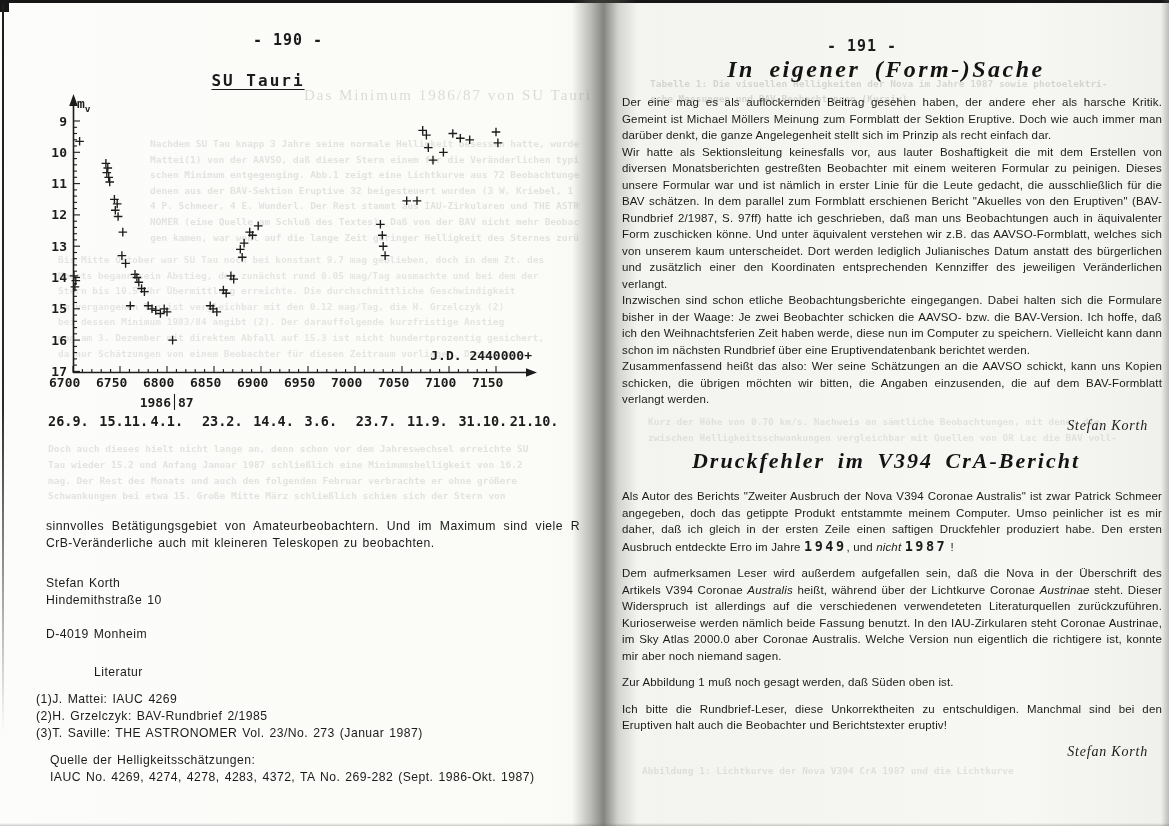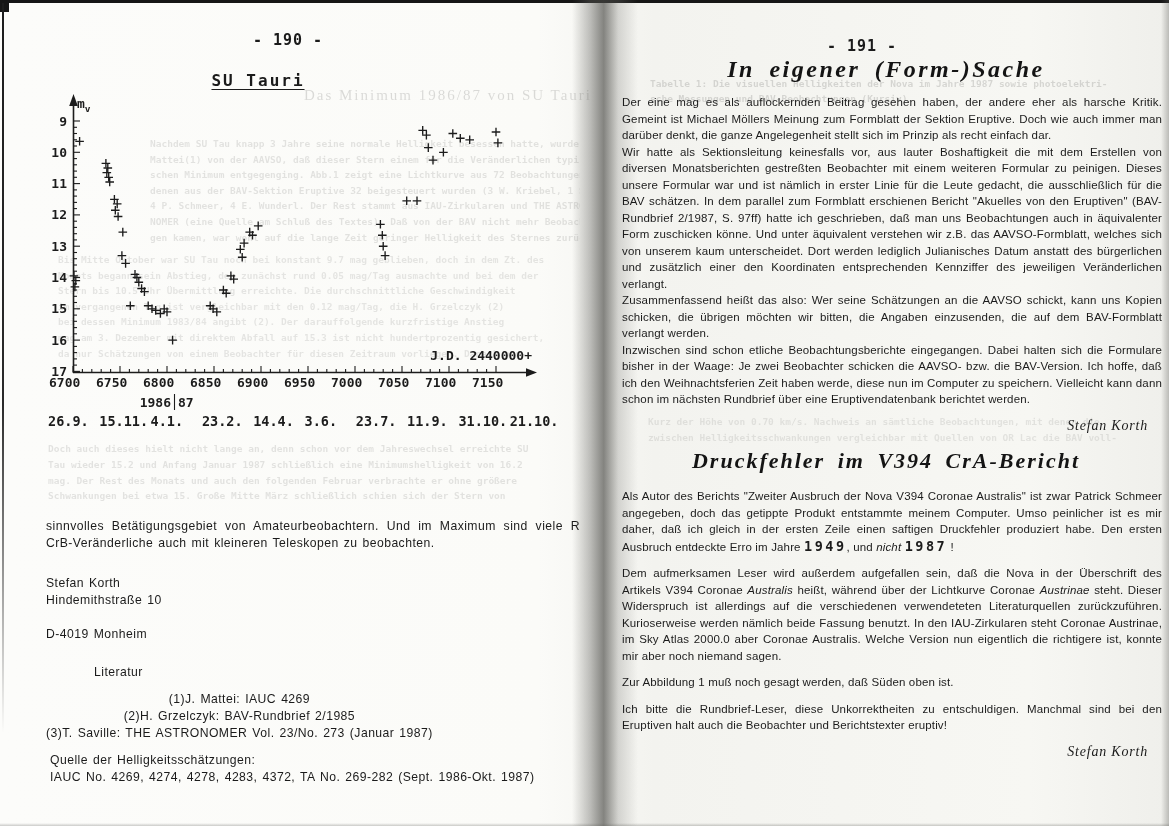--- a/index.html
+++ b/index.html
@@ -35,21 +35,21 @@
   .fl{fill:#1c1c1c;}
   .pt{stroke:#1c1c1c;stroke-width:1.35;fill:none;}
   .lbl{font-family:"DejaVu Sans Mono",monospace;font-weight:bold;font-size:13px;fill:#1c1c1c;}
   .lbl2{font-family:"DejaVu Sans Mono",monospace;font-weight:bold;font-size:13.5px;fill:#1c1c1c;}
 
   .ltext{font-size:12.2px;line-height:17px;letter-spacing:.45px;word-spacing:1.2px;color:#1b1b1b;}
   .outro{position:absolute;left:46px;top:518px;width:534px;text-align:justify;}
   .addr{position:absolute;left:46px;top:575px;}
   .addr2{position:absolute;left:46px;top:626px;}
   .lit-head{position:absolute;left:46px;top:664px;margin-left:48px;}
-  .refs{position:absolute;left:46px;top:691px;text-align:center;}
+  .refs{position:absolute;left:36px;top:691px;}
   .src{position:absolute;left:50px;top:752px;}
 
   
   .title{position:absolute;font-family:"Liberation Serif",serif;color:#141414;
     text-align:center;font-weight:600;margin:0;font-style:italic;}
   .t1{left:640px;top:56px;width:492px;font-size:24px;letter-spacing:2.5px;word-spacing:6px;}
   .t2{left:640px;top:448px;width:492px;font-size:22px;letter-spacing:2px;word-spacing:5px;}
   .art{position:absolute;left:622px;width:540px;}
   .art1{top:94px;}
   .art2{top:488px;}
@@ -92,20 +92,21 @@
 mag am 3. Dezember mit direktem Abfall auf 15.3 ist nicht hundertprozentig gesichert,
 da nur Schätzungen von einem Beobachter für diesen Zeitraum vorliegen. Danach pen-</div>
       <div class="ghost" style="left: 48px; top: 441px; width: 520px; font-size: 9.5px; line-height: 15.8px; opacity: 0.12; letter-spacing: 0px;">Doch auch dieses hielt nicht lange an, denn schon vor dem Jahreswechsel erreichte SU
 Tau wieder 15.2 und Anfang Januar 1987 schließlich eine Minimumshelligkeit von 16.2
 mag. Der Rest des Monats und auch den folgenden Februar verbrachte er ohne größere
 Schwankungen bei etwa 15. Große Mitte März schließlich schien sich der Stern von</div>
       <div class="ghost" style="left: 650px; top: 77px; width: 505px; font-size: 9.5px; line-height: 14.5px; opacity: 0.16; letter-spacing: 0px;">Tabelle 1: Die visuellen Helligkeiten der Nova im Jahre 1987 sowie photoelektri-
 sche Messungen und BAV-Beobachtungen (Kursiv).</div>
       <div class="ghost" style="left: 648px; top: 414px; width: 500px; font-size: 9.5px; line-height: 15.5px; opacity: 0.1; letter-spacing: 0px;">Kurz der Höhe von 0.70 km/s. Nachweis an sämtliche Beobachtungen, mit denen die
 zwischen Helligkeitsschwankungen vergleichbar mit Quellen von OR Lac die BAV voll-</div>
+      <div class="ghost" style="left: 642px; top: 763px; width: 500px; font-size: 9.5px; line-height: 16px; opacity: 0.11; letter-spacing: 0px;">Abbildung 1: Lichtkurve der Nova V394 CrA 1987 und die Lichtkurve</div>
     </div>
   <div class="gutter"></div>
   <div class="edge-right"></div>
   <div class="edge-bottom"></div>
 
   <section>
     <div class="pagenum pn-left">- 190 -</div>
 
     <div class="chart-title">SU Tauri</div>
 
@@ -318,22 +319,22 @@
   </section>
 
   <section>
     <div class="pagenum pn-right">- 191 -</div>
 
     <h1 class="title t1">In eigener (Form-)Sache</h1>
 
     <div class="art art1">
       <p class="body-text">Der eine mag es als auflockernden Beitrag gesehen haben, der andere eher als harsche Kritik. Gemeint ist Michael Möllers Meinung zum Formblatt der Sektion Eruptive. Doch wie auch immer man darüber denkt, die ganze Angelegenheit stellt sich im Prinzip als recht einfach dar.</p>
       <p class="body-text">Wir hatte als Sektionsleitung keinesfalls vor, aus lauter Boshaftigkeit die mit dem Erstellen von diversen Monatsberichten gestreßten Beobachter mit einem weiteren Formular zu peinigen. Dieses unsere Formular war und ist nämlich in erster Linie für die Leute gedacht, die ausschließlich für die BAV schätzen. In dem parallel zum Formblatt erschienen Bericht "Akuelles von den Eruptiven" (BAV-Rundbrief 2/1987, S. 97ff) hatte ich geschrieben, daß man uns Beobachtungen auch in äquivalenter Form zuschicken könne. Und unter äquivalent verstehen wir z.B. das AAVSO-Formblatt, welches sich von unserem kaum unterscheidet. Dort werden lediglich Julianisches Datum anstatt des bürgerlichen und zusätzlich einer den Koordinaten entsprechenden Kennziffer des jeweiligen Veränderlichen verlangt.</p>
+      <p class="body-text">Inzwischen sind schon etliche Beobachtungsberichte eingegangen. Dabei halten sich die Formulare bisher in der Waage: Je zwei Beobachter schicken die AAVSO- bzw. die BAV-Version. Ich hoffe, daß ich den Weihnachtsferien Zeit haben werde, diese nun im Computer zu speichern. Vielleicht kann dann schon im nächsten Rundbrief über eine Eruptivendatenbank berichtet werden.</p>
       <p class="body-text">Zusammenfassend heißt das also: Wer seine Schätzungen an die AAVSO schickt, kann uns Kopien schicken, die übrigen möchten wir bitten, die Angaben einzusenden, die auf dem BAV-Formblatt verlangt werden.</p>
-      <p class="body-text">Inzwischen sind schon etliche Beobachtungsberichte eingegangen. Dabei halten sich die Formulare bisher in der Waage: Je zwei Beobachter schicken die AAVSO- bzw. die BAV-Version. Ich hoffe, daß ich den Weihnachtsferien Zeit haben werde, diese nun im Computer zu speichern. Vielleicht kann dann schon im nächsten Rundbrief über eine Eruptivendatenbank berichtet werden.</p>
       <div class="sig">Stefan Korth</div>
     </div>
 
     <h1 class="title t2">Druckfehler im V394 CrA-Bericht</h1>
 
     <div class="art art2">
       <p class="body-text"><span>Als Autor des Berichts "Zweiter Ausbruch der Nova V394 Coronae Australis" ist zwar Patrick Schmeer angegeben, doch das getippte Produkt entstammte meinem Computer. Umso peinlicher ist es mir daher, daß ich gleich in der ersten Zeile einen saftigen Druckfehler produziert habe. Den ersten Ausbruch entdeckte Erro im Jahre </span><span class="rs-yr">1949</span><span>, und </span><span class="rs-i">nicht</span><span> </span><span class="rs-yr">1987</span><span> !</span></p>
       <p class="body-text gap"><span>Dem aufmerksamen Leser wird außerdem aufgefallen sein, daß die Nova in der Überschrift des Artikels V394 Coronae </span><span class="rs-i">Australis</span><span> heißt, während über der Lichtkurve Coronae </span><span class="rs-i">Austrinae</span><span> steht. Dieser Widerspruch ist allerdings auf die verschiedenen verwendeteten Literaturquellen zurückzuführen. Kurioserweise werden nämlich beide Fassung benutzt. In den IAU-Zirkularen steht Coronae Austrinae, im Sky Atlas 2000.0 aber Coronae Australis. Welche Version nun eigentlich die richtigere ist, konnte mir aber noch niemand sagen.</span></p>
       <p class="body-text gap">Zur Abbildung 1 muß noch gesagt werden, daß Süden oben ist.</p>
       <p class="body-text gap">Ich bitte die Rundbrief-Leser, diese Unkorrektheiten zu entschuldigen. Manchmal sind bei den Eruptiven halt auch die Beobachter und Berichtstexter eruptiv!</p>

